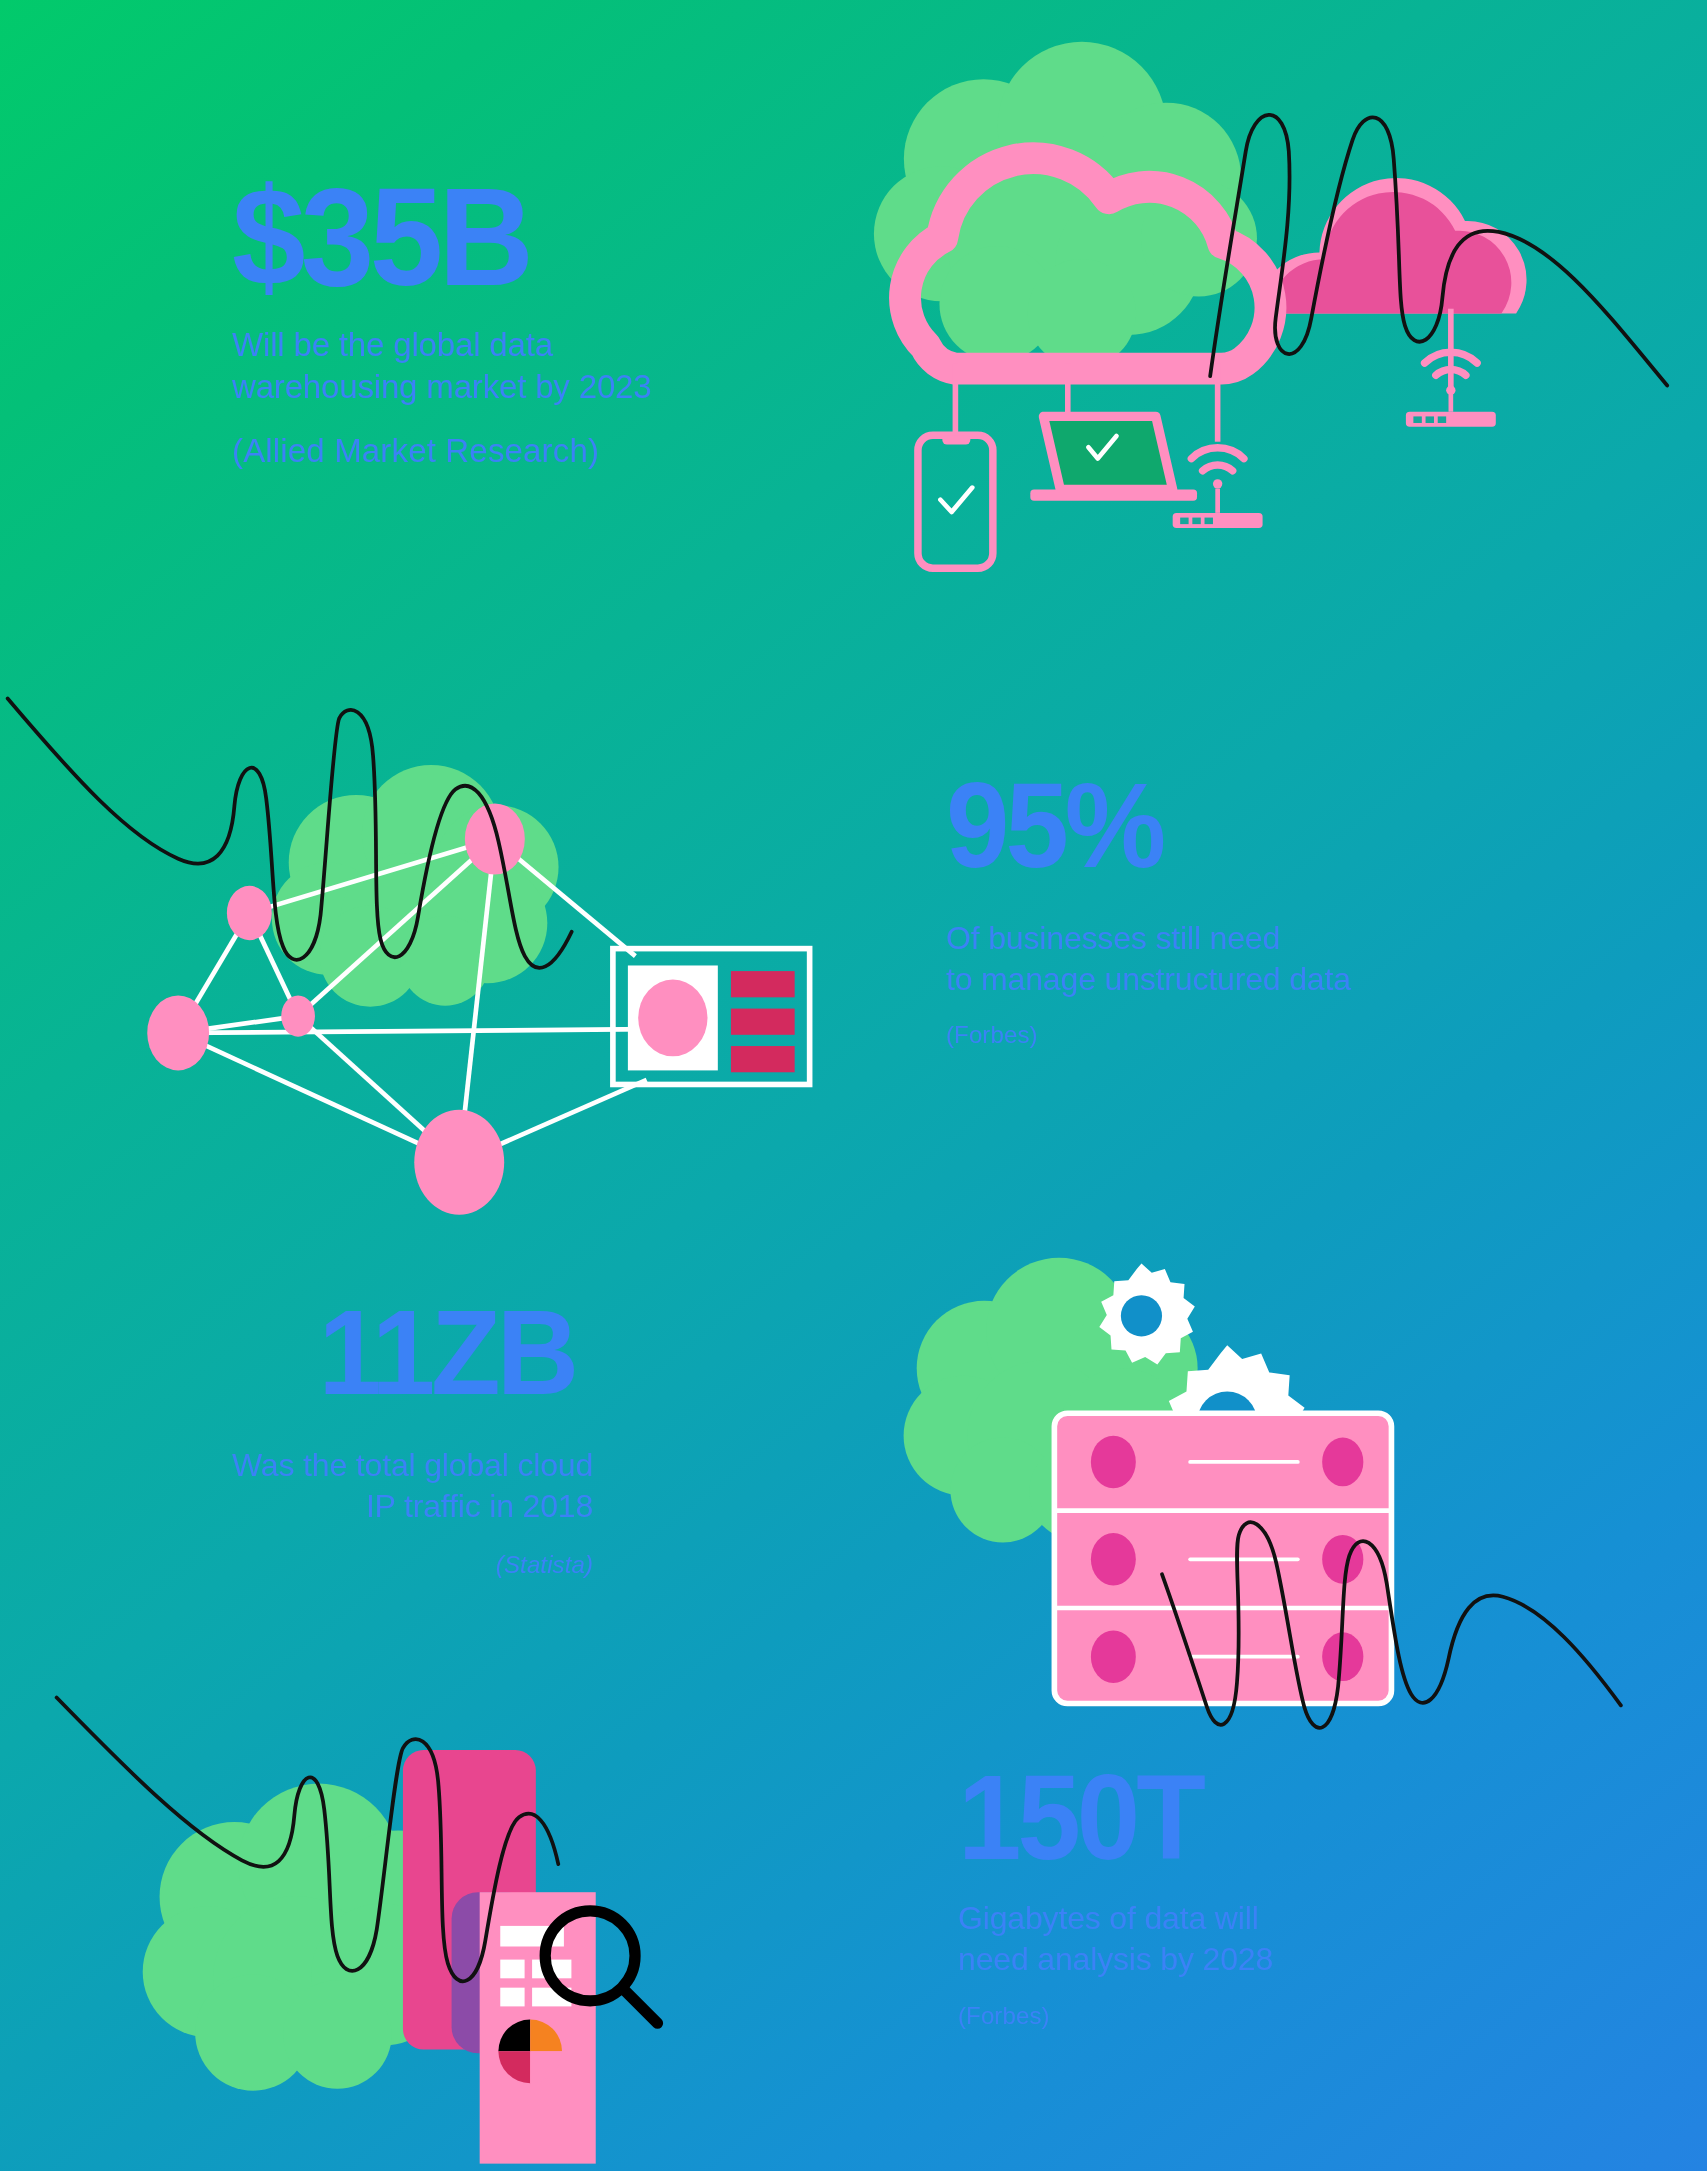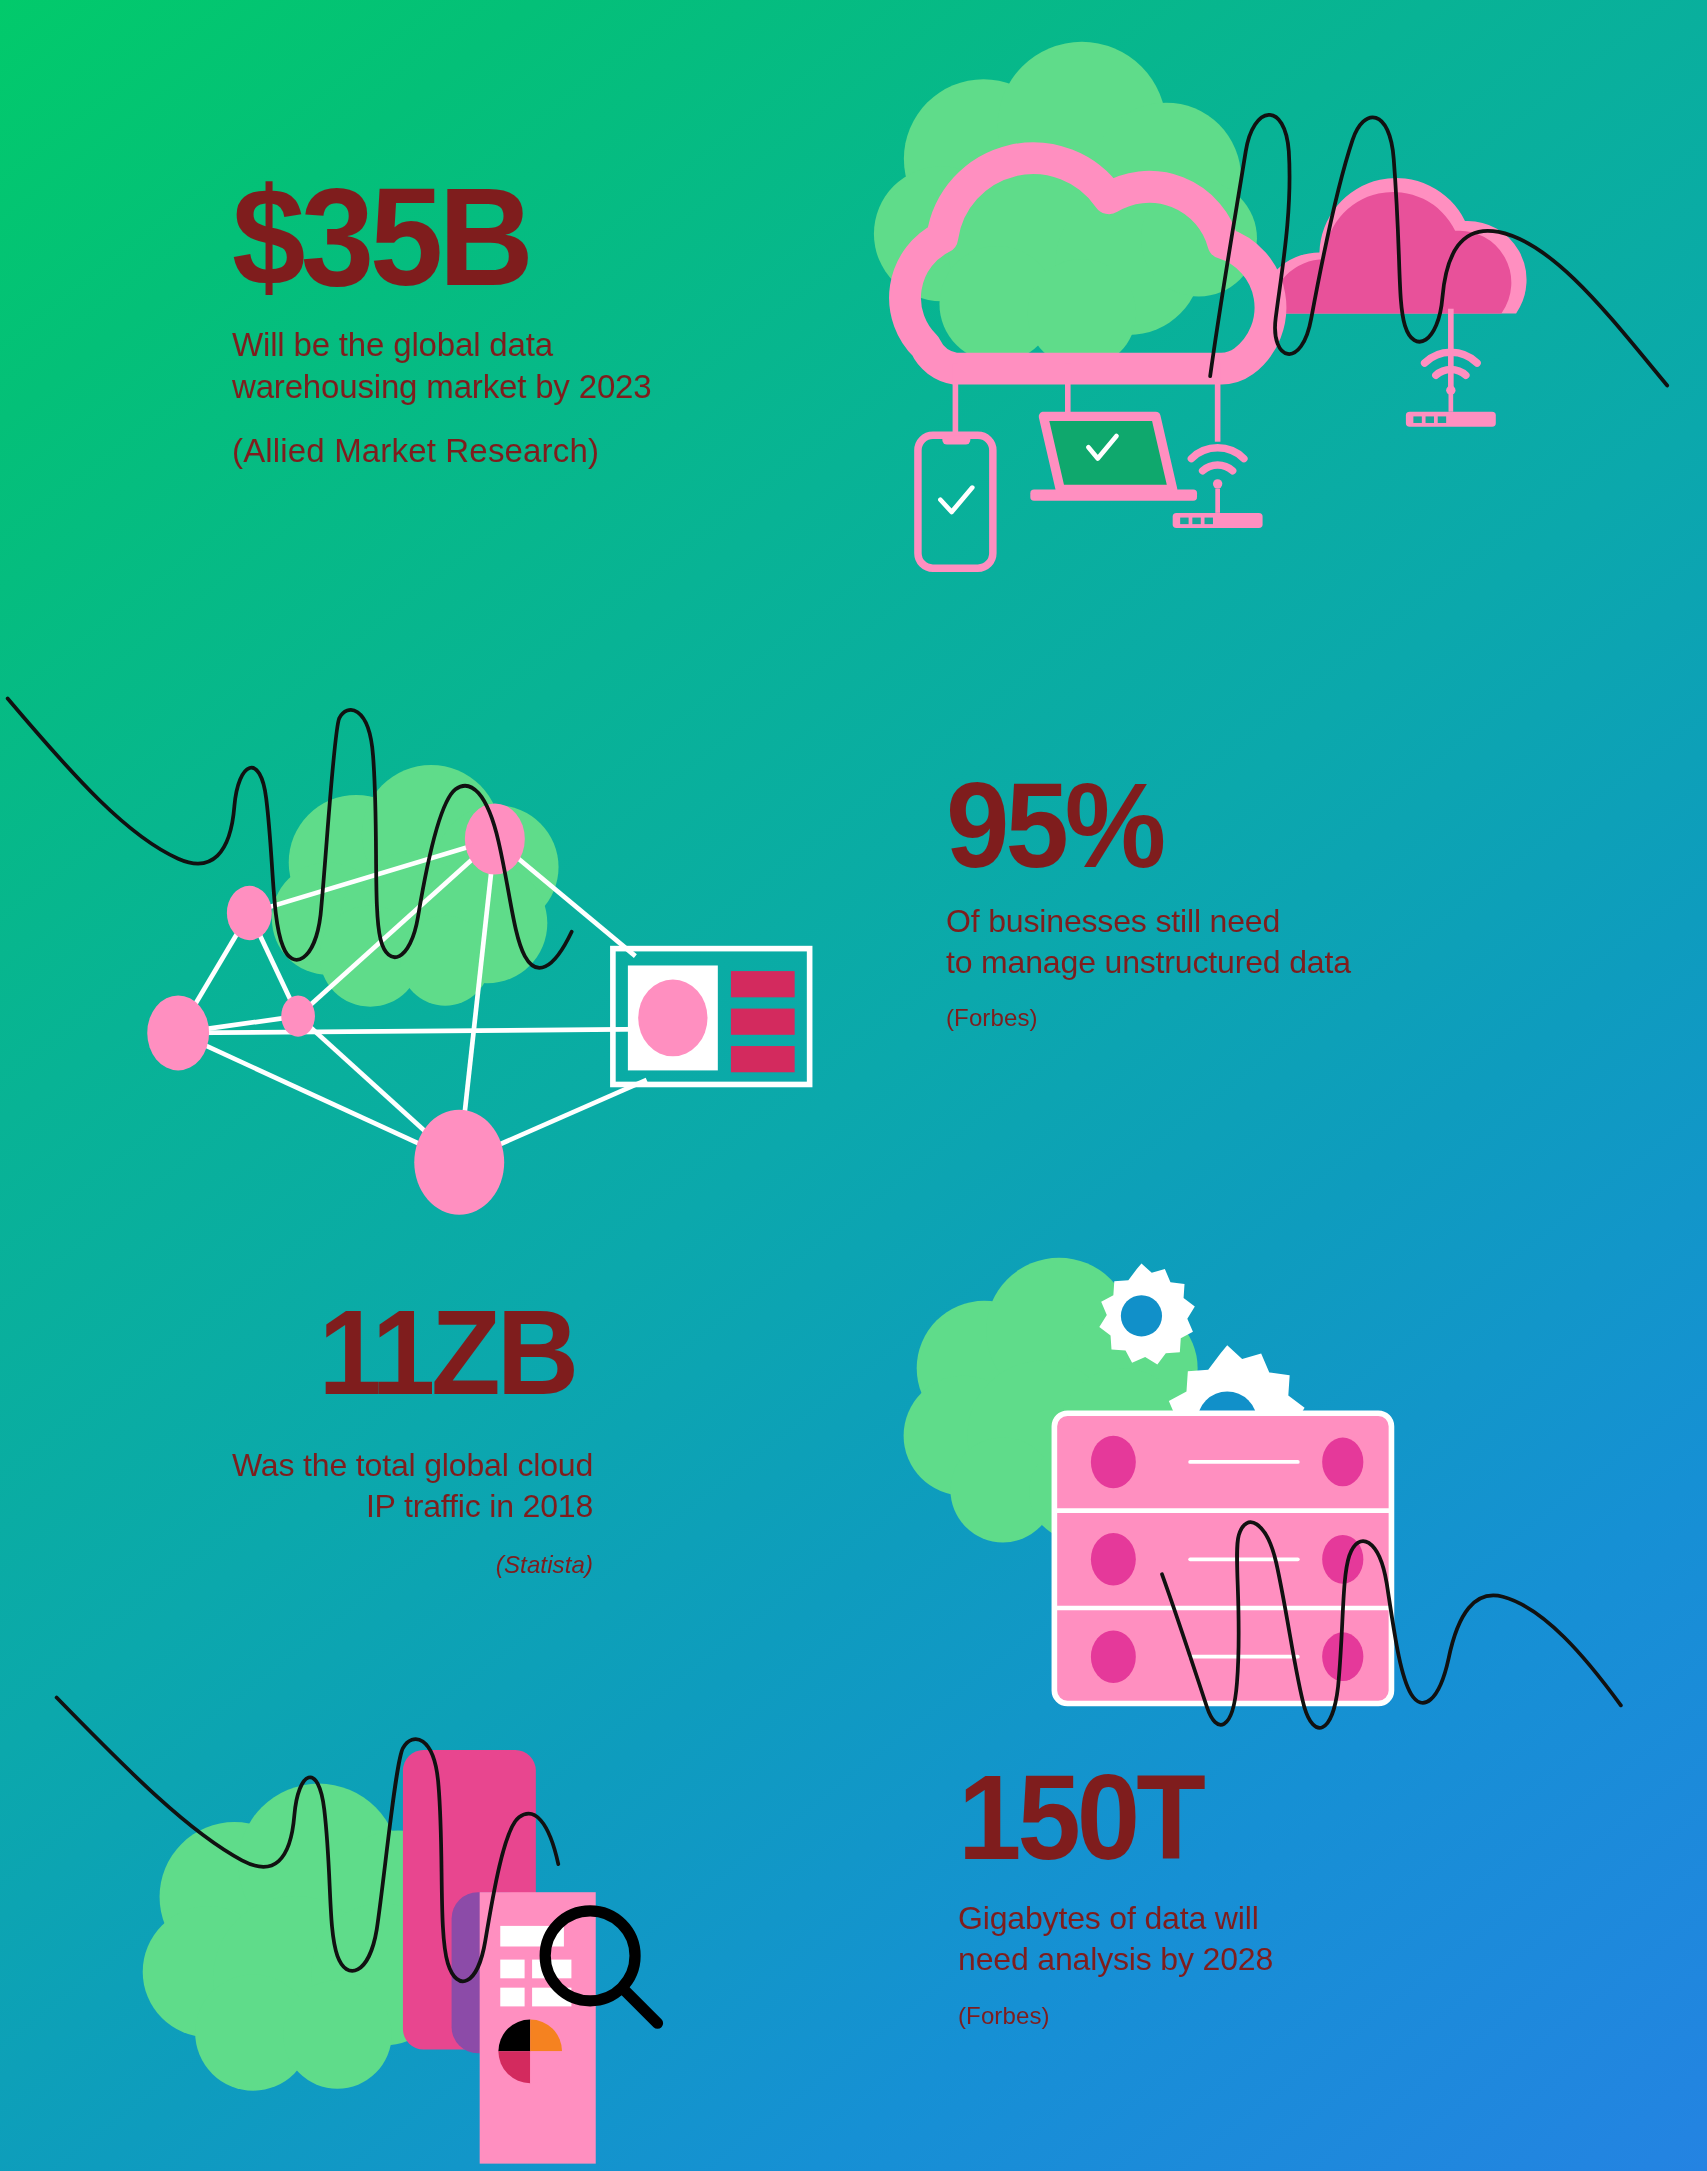--- a/index.html
+++ b/index.html
@@ -4,21 +4,21 @@
 <style>
   html,body{margin:0;padding:0;}
   body{
     width:1707px;height:2172px;
     font-family:"Liberation Sans", sans-serif;
     overflow:hidden;
     background:linear-gradient(142deg,#02CA6B 0%, #04C078 12%, #08B395 32%, #0BA8AC 50%, #0E9CBE 64%, #1690D4 80%, #2483E2 100%);
     position:relative;
   }
   .canvas{position:absolute;inset:0;}
-  .stat{position:absolute;color:#7f1d1d;}
+  .stat{position:absolute;color:#3b82f6;}
   .stat .big{
     font-weight:800;
     letter-spacing:-0.035em;
     line-height:0.95;
     white-space:nowrap;
     font-stretch:condensed;
     transform:scaleX(0.95);
     transform-origin:left center;
   }
   .stat .desc{
@@ -33,21 +33,21 @@
   }
 
   
   #stat-1{left:232px;top:171px;}
   #stat-1 .big{font-size:139px;}
   #stat-1 .desc{font-size:33px;margin-top:20.6px;}
   #stat-1 .src{font-size:33px;margin-top:24px;}
 
   #stat-2{left:946px;top:768px;}
   #stat-2 .big{font-size:120px;}
-  #stat-2 .desc{font-size:32px;margin-top:19px;}
+  #stat-2 .desc{font-size:32px;margin-top:36px;}
   #stat-2 .src{font-size:24px;margin-top:20.6px;}
 
   #stat-3{left:232px;top:1295px;text-align:right;}
   #stat-3 .big{font-size:120px;}
   #stat-3 .desc{font-size:32px;margin-top:36px;}
   #stat-3 .src{font-size:24px;margin-top:24px;font-style:italic;}
 
   #stat-4{left:958px;top:1760px;}
   #stat-4 .big{font-size:120px;}
   #stat-4 .desc{font-size:32px;margin-top:24px;}

